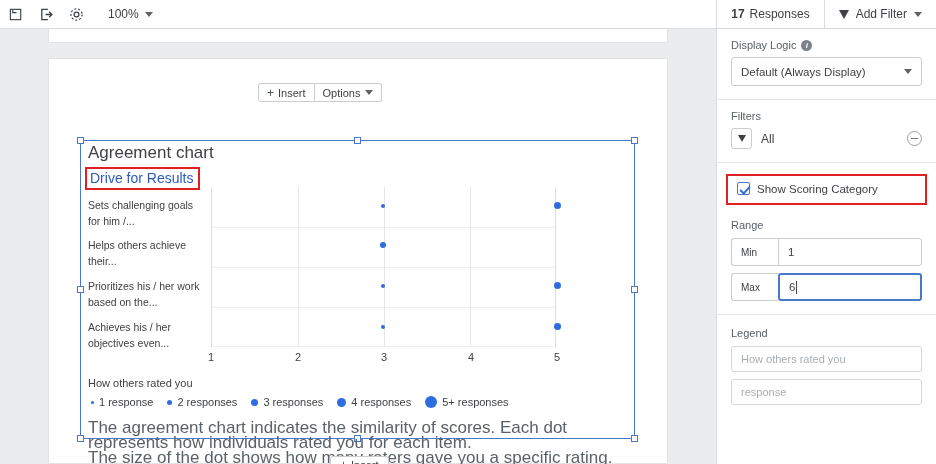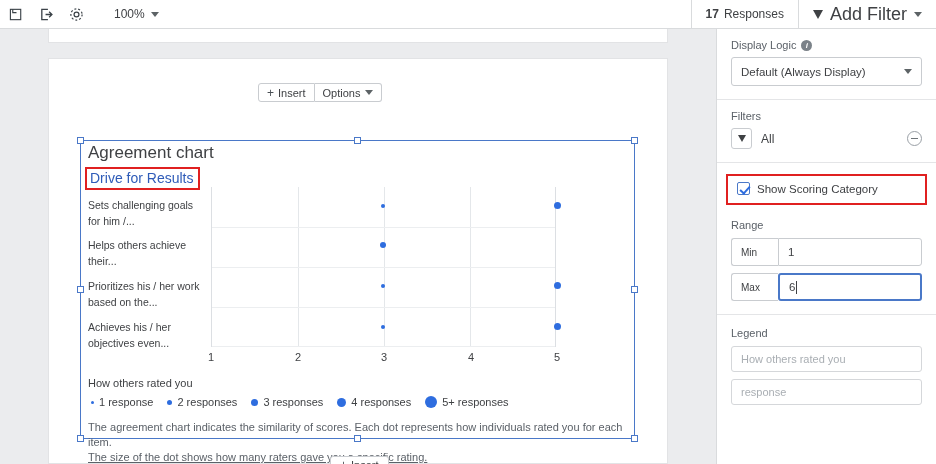--- a/index.html
+++ b/index.html
@@ -18,37 +18,37 @@
     position: absolute; top: 0; left: 0; width: 936px; height: 29px;
     background: #ffffff; border-bottom: 1px solid #d9dbdd;
     display: flex; align-items: center;
   }
   .tb-left { display: flex; align-items: center; padding-left: 6px; gap: 10px; }
   .tb-icon {
     width: 20px; height: 20px; display: flex; align-items: center; justify-content: center;
     color: #3b4248; cursor: pointer;
   }
   .zoom-box {
-    margin-left: 22px; display: flex; align-items: center; gap: 6px;
+    margin-left: 16px; display: flex; align-items: center; gap: 6px;
     font-size: 12px; color: #3f4144; padding: 2px 6px; cursor: pointer;
   }
   .caret-dn {
     width: 0; height: 0; border-left: 4px solid transparent; border-right: 4px solid transparent;
     border-top: 5px solid #5d6366;
   }
   .tb-right {
     margin-left: auto; display: flex; align-items: stretch; height: 29px;
   }
   .resp-count {
     display: flex; align-items: center; gap: 5px; font-size: 12px;
     padding: 0 14px; border-left: 1px solid #d9dbdd; color: #3f4144;
   }
   .resp-count b { font-weight: bold; }
   .add-filter {
-    display: flex; align-items: center; gap: 7px; font-size: 18px;
+    display: flex; align-items: center; gap: 7px; font-size: 12px;
     padding: 0 14px; border-left: 1px solid #d9dbdd; color: #3f4144; cursor: pointer;
   }
   .funnel {
     width: 0; height: 0; border-left: 5px solid transparent; border-right: 5px solid transparent;
     border-top: 9px solid #3f4144;
   }
 
   
   .canvas {
     position: absolute; top: 29px; left: 0; width: 716px; height: 435px;
@@ -139,21 +139,21 @@
     position: absolute; left: 7px; top: 236px; font-size: 11px; color: #3f4144;
   }
   .legend {
     position: absolute; left: 10px; top: 255px; display: flex; align-items: center; gap: 14px;
     font-size: 11px; color: #3f4144;
   }
   .lg-item { display: flex; align-items: center; gap: 5px; }
   .lg-dot { border-radius: 50%; background: #2e6ddf; display: inline-block; }
 
   .desc {
-    position: absolute; left: 7px; top: 279px; font-size: 11px; color: #5b6168; line-height: 15px;
+    position: absolute; left: 7px; top: 279px; font-size: 17px; color: #5b6168; line-height: 15px;
   }
   .desc .u { text-decoration: underline; }
 
   
   .panel {
     position: absolute; top: 29px; left: 716px; width: 220px; height: 435px;
     background: #ffffff; border-left: 1px solid #d9dbdd; padding: 0;
   }
   .p-section { padding: 10px 14px 0 14px; }
   .p-label { font-size: 11px; color: #5b6168; margin-bottom: 6px; display: flex; align-items: center; gap: 5px; }

